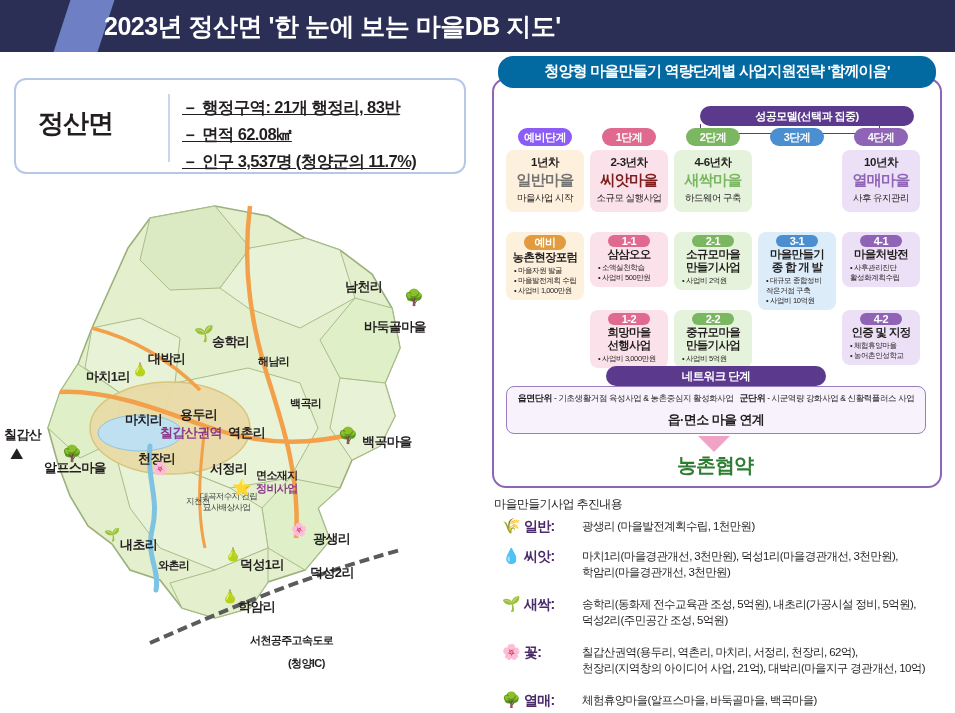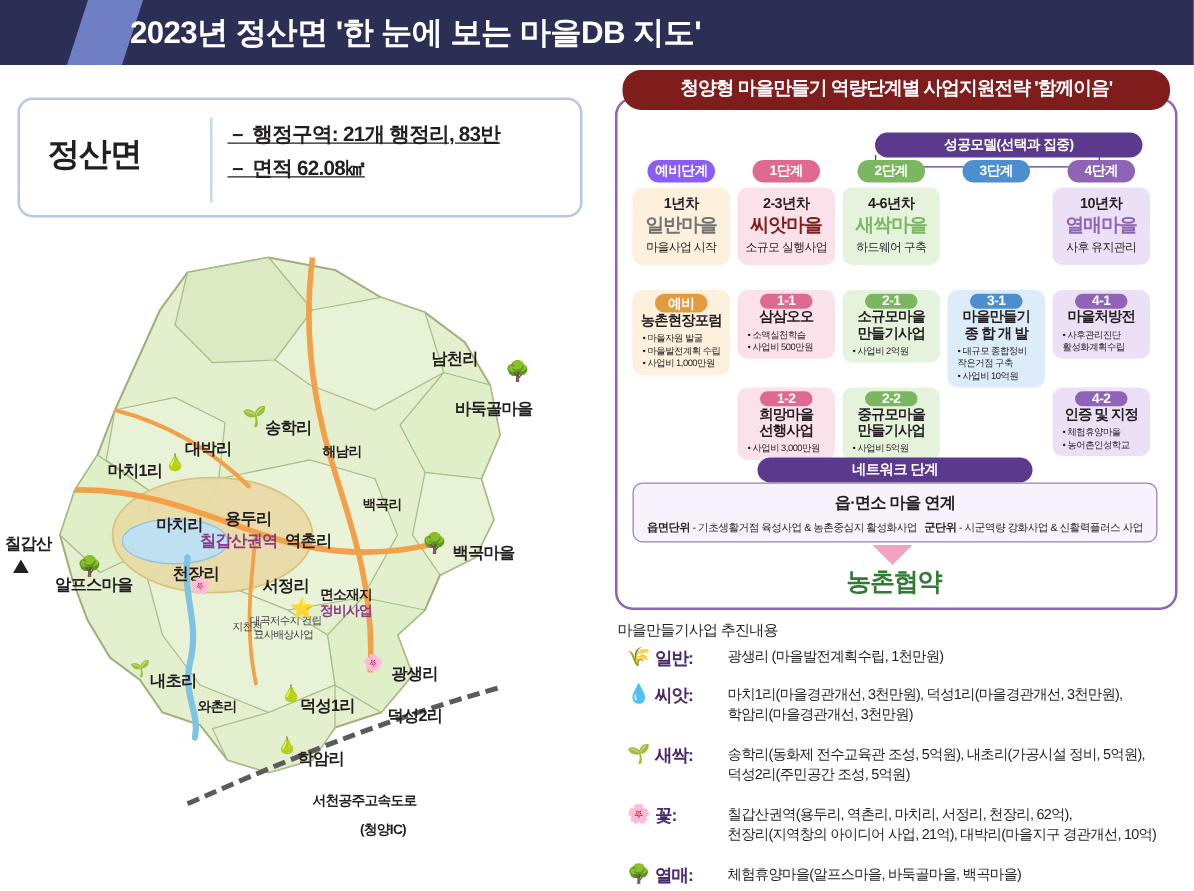--- a/index.html
+++ b/index.html
@@ -61,21 +61,21 @@
   .map-icon { position:absolute; font-size:16px; line-height:1; }
   .map-icon.sm { font-size:13px; }
 
   
   #strategy-panel {
     position:absolute; left:492px; top:78px; width:450px; height:410px;
     border:2px solid #8f63b5; border-radius:14px; background:#ffffff;
   }
   #strategy-title {
     position:absolute; left:498px; top:56px; width:438px; height:32px;
-    background:#7f1d1d; border-radius:15px; color:#fff;
+    background:#0369a1; border-radius:15px; color:#fff;
     font-size:15px; font-weight:bold; text-align:center; line-height:30px;
     letter-spacing:-0.8px;
   }
   .stage-col { position:absolute; top:128px; width:78px; }
   .stage-badge {
     height:18px; border-radius:9px; color:#fff; font-size:11px; font-weight:bold;
     text-align:center; line-height:18px; letter-spacing:-0.5px; width:54px; margin:0 auto;
   }
   .stage-card {
     margin-top:4px; height:62px; border-radius:8px; text-align:center;
@@ -143,20 +143,21 @@
 
 <div id="header-bar"></div>
 <div id="header-accent"></div>
 <div id="header-title">2023년 정산면 '한 눈에 보는 마을DB 지도'</div>
 
 <div id="info-box">
   <div id="info-title">정산면</div>
   <div id="info-divider"></div>
   <div class="info-line" id="info-line-0">－ 행정구역: 21개 행정리, 83반</div>
   <div class="info-line" id="info-line-1">－ 면적 62.08㎢</div>
+  <div class="info-line" id="info-line-2">－ 인구 3,537명 (청양군의 11.7%)</div>
 </div>
 
 <div id="map-area">
   <svg id="map-svg" width="470" height="535" viewBox="0 0 470 535">
 
     <path d="M150,40 L215,28 L268,38 L305,60 L340,72 L372,96 L392,130 L400,170 L385,205
              L395,238 L380,268 L352,282 L340,310 L318,330 L330,362 L305,392 L268,404
              L250,430 L215,440 L182,430 L160,402 L130,392 L112,366 L88,348 L70,318
              L58,286 L48,250 L60,214 L78,186 L92,150 L110,110 L128,70 Z" fill="#e3efcd" stroke="#9bb07a" stroke-width="1.6"></path>
 
@@ -319,28 +320,28 @@
     <div class="task-card" style="left: 842px; top: 310px; background: rgb(236, 224, 246);">
       <div class="task-code" style="background: rgb(143, 99, 181); color: rgb(255, 255, 255); border-radius: 8px; width: 42px; margin: 0px auto;">4-2</div>
       <div class="task-name" style="white-space: pre-line; color: rgb(35, 31, 32);">인증 및 지정</div>
       <div class="task-sub" style="white-space: pre-line;">• 체험휴양마을
 • 농어촌인성학교</div>
     </div>
   </div>
 
 <div id="network-badge">네트워크 단계</div>
 <div id="network-box">
-  <div id="network-main">읍·면소 마을 연계</div>
   <div id="network-sub">
     <b>읍면단위</b>
     <span>- 기초생활거점 육성사업 &amp; 농촌중심지 활성화사업</span>
     &nbsp;
     <b>군단위</b>
     <span>- 시군역량 강화사업 &amp; 신활력플러스 사업</span>
   </div>
+  <div id="network-main">읍·면소 마을 연계</div>
 </div>
 <div id="arrow-down"></div>
 <div id="final-label">농촌협약</div>
 
 <div id="legend">
   <div id="legend-title">마을만들기사업 추진내용</div>
   <div id="legend-rows">
       <div class="legend-row" style="top: 22px;">
         <span class="legend-icon">🌾</span>
         <span class="legend-key">일반:</span>

